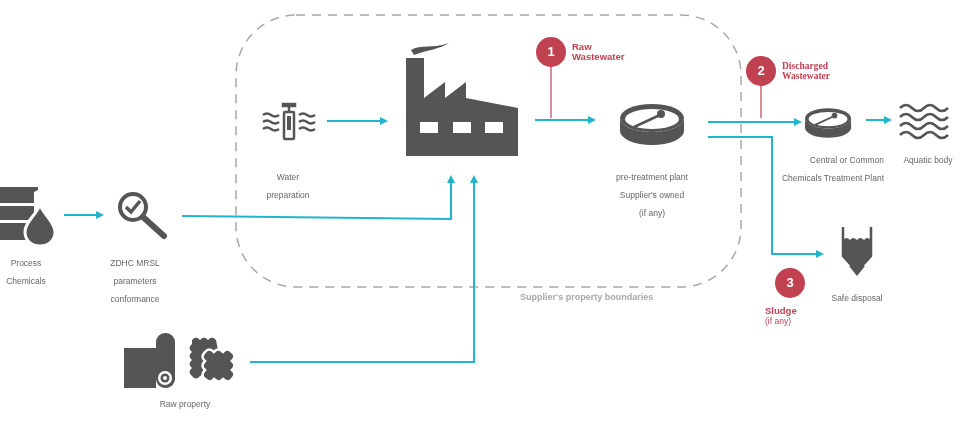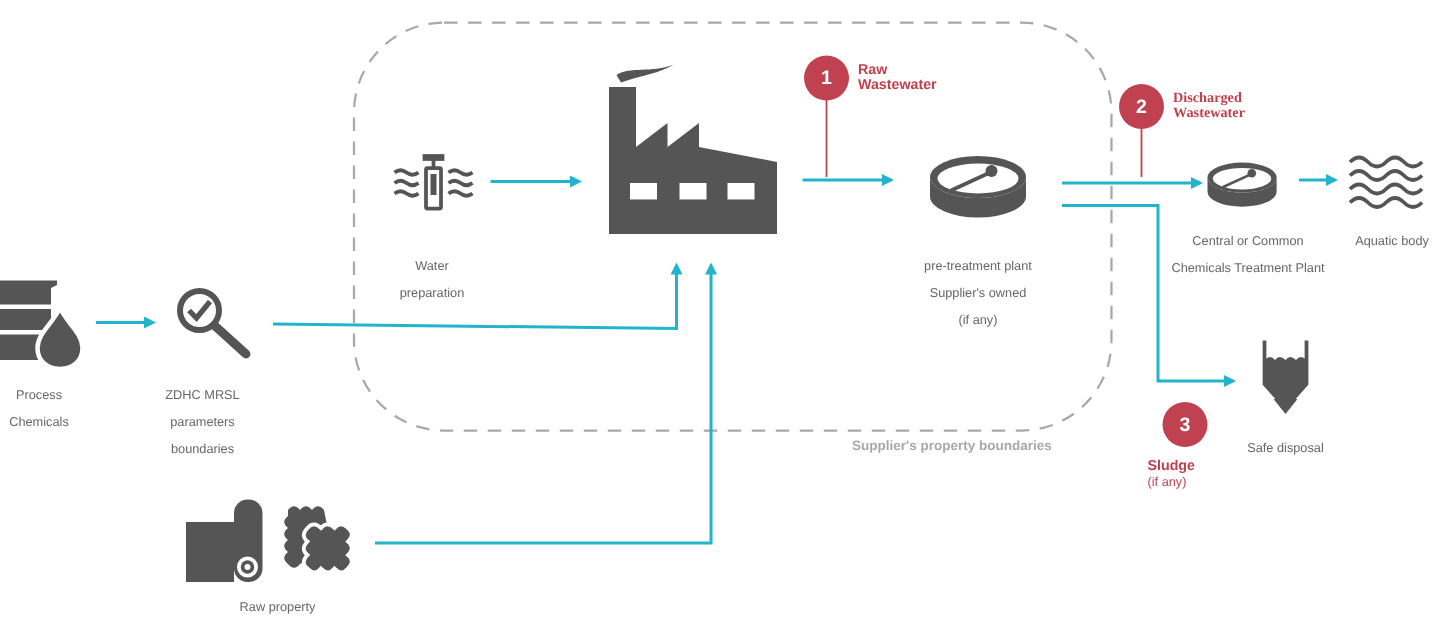--- a/index.html
+++ b/index.html
@@ -2,21 +2,21 @@
 <html><head>
 <meta charset="utf-8">
 <style>
   html, body { margin: 0; padding: 0; background: #ffffff; }
   body { width: 960px; height: 425px; position: relative; overflow: hidden;
          font-family: "Liberation Sans", sans-serif; color: #555; }
   svg#diagram { position: absolute; left: 0; top: 0; }
   .lbl { position: absolute; font-size: 8.5px; color: #666; text-align: center; line-height: 18px; }
   .redlbl { position: absolute; font-size: 9.5px; font-weight: bold; color: #c0414f; line-height: 10px; }
   .subred { font-weight: normal; color: #c0414f; font-size: 8.5px; }
-  .boundary { position: absolute; font-size: 9px; font-weight: bold; color: #a8a8a8; margin-left: 48px; }
+  .boundary { position: absolute; font-size: 9px; font-weight: bold; color: #a8a8a8; }
   .badge { position: absolute; width: 30px; height: 30px; border-radius: 50%; background: #c0414f;
            color: #fff; font-weight: bold; font-size: 13px; text-align: center; line-height: 30px; }
 </style>
 </head>
 <body>
 
 <svg id="diagram" width="960" height="425" viewBox="0 0 960 425">
   <defs>
     <marker id="ah" markerWidth="8" markerHeight="8" refX="6" refY="4" orient="auto" markerUnits="userSpaceOnUse">
       <path d="M0,0 L8,4 L0,8 Z" fill="#21b4cc"></path>
@@ -115,32 +115,32 @@
   </g>
 </svg>
 
 <div class="lbl" style="left:-4px;top:254px;width:60px;">
   <div>Process</div>
   <div>Chemicals</div>
 </div>
 <div class="lbl" style="left:100px;top:254px;width:70px;">
   <div>ZDHC MRSL</div>
   <div>parameters</div>
-  <div>boundaries</div>
+  <div>conformance</div>
 </div>
 <div class="lbl" style="left:258px;top:168px;width:60px;">
   <div>Water</div>
   <div>preparation</div>
 </div>
 <div class="lbl" style="left:600px;top:168px;width:104px;">
   <div>pre-treatment plant</div>
   <div>Supplier's owned</div>
   <div>(if any)</div>
 </div>
-<div class="lbl" style="left:780px;top:151px;width:104px;">
+<div class="lbl" style="left:780px;top:151px;width:104px;text-align:right;">
   <div>Central or Common</div>
   <div>Chemicals Treatment Plant</div>
 </div>
 <div class="lbl" style="left:893px;top:151px;width:70px;">
   <div>Aquatic body</div>
 </div>
 <div class="lbl" style="left:822px;top:289px;width:70px;">
   <div>Safe disposal</div>
 </div>
 <div class="lbl" style="left:140px;top:395px;width:90px;">

